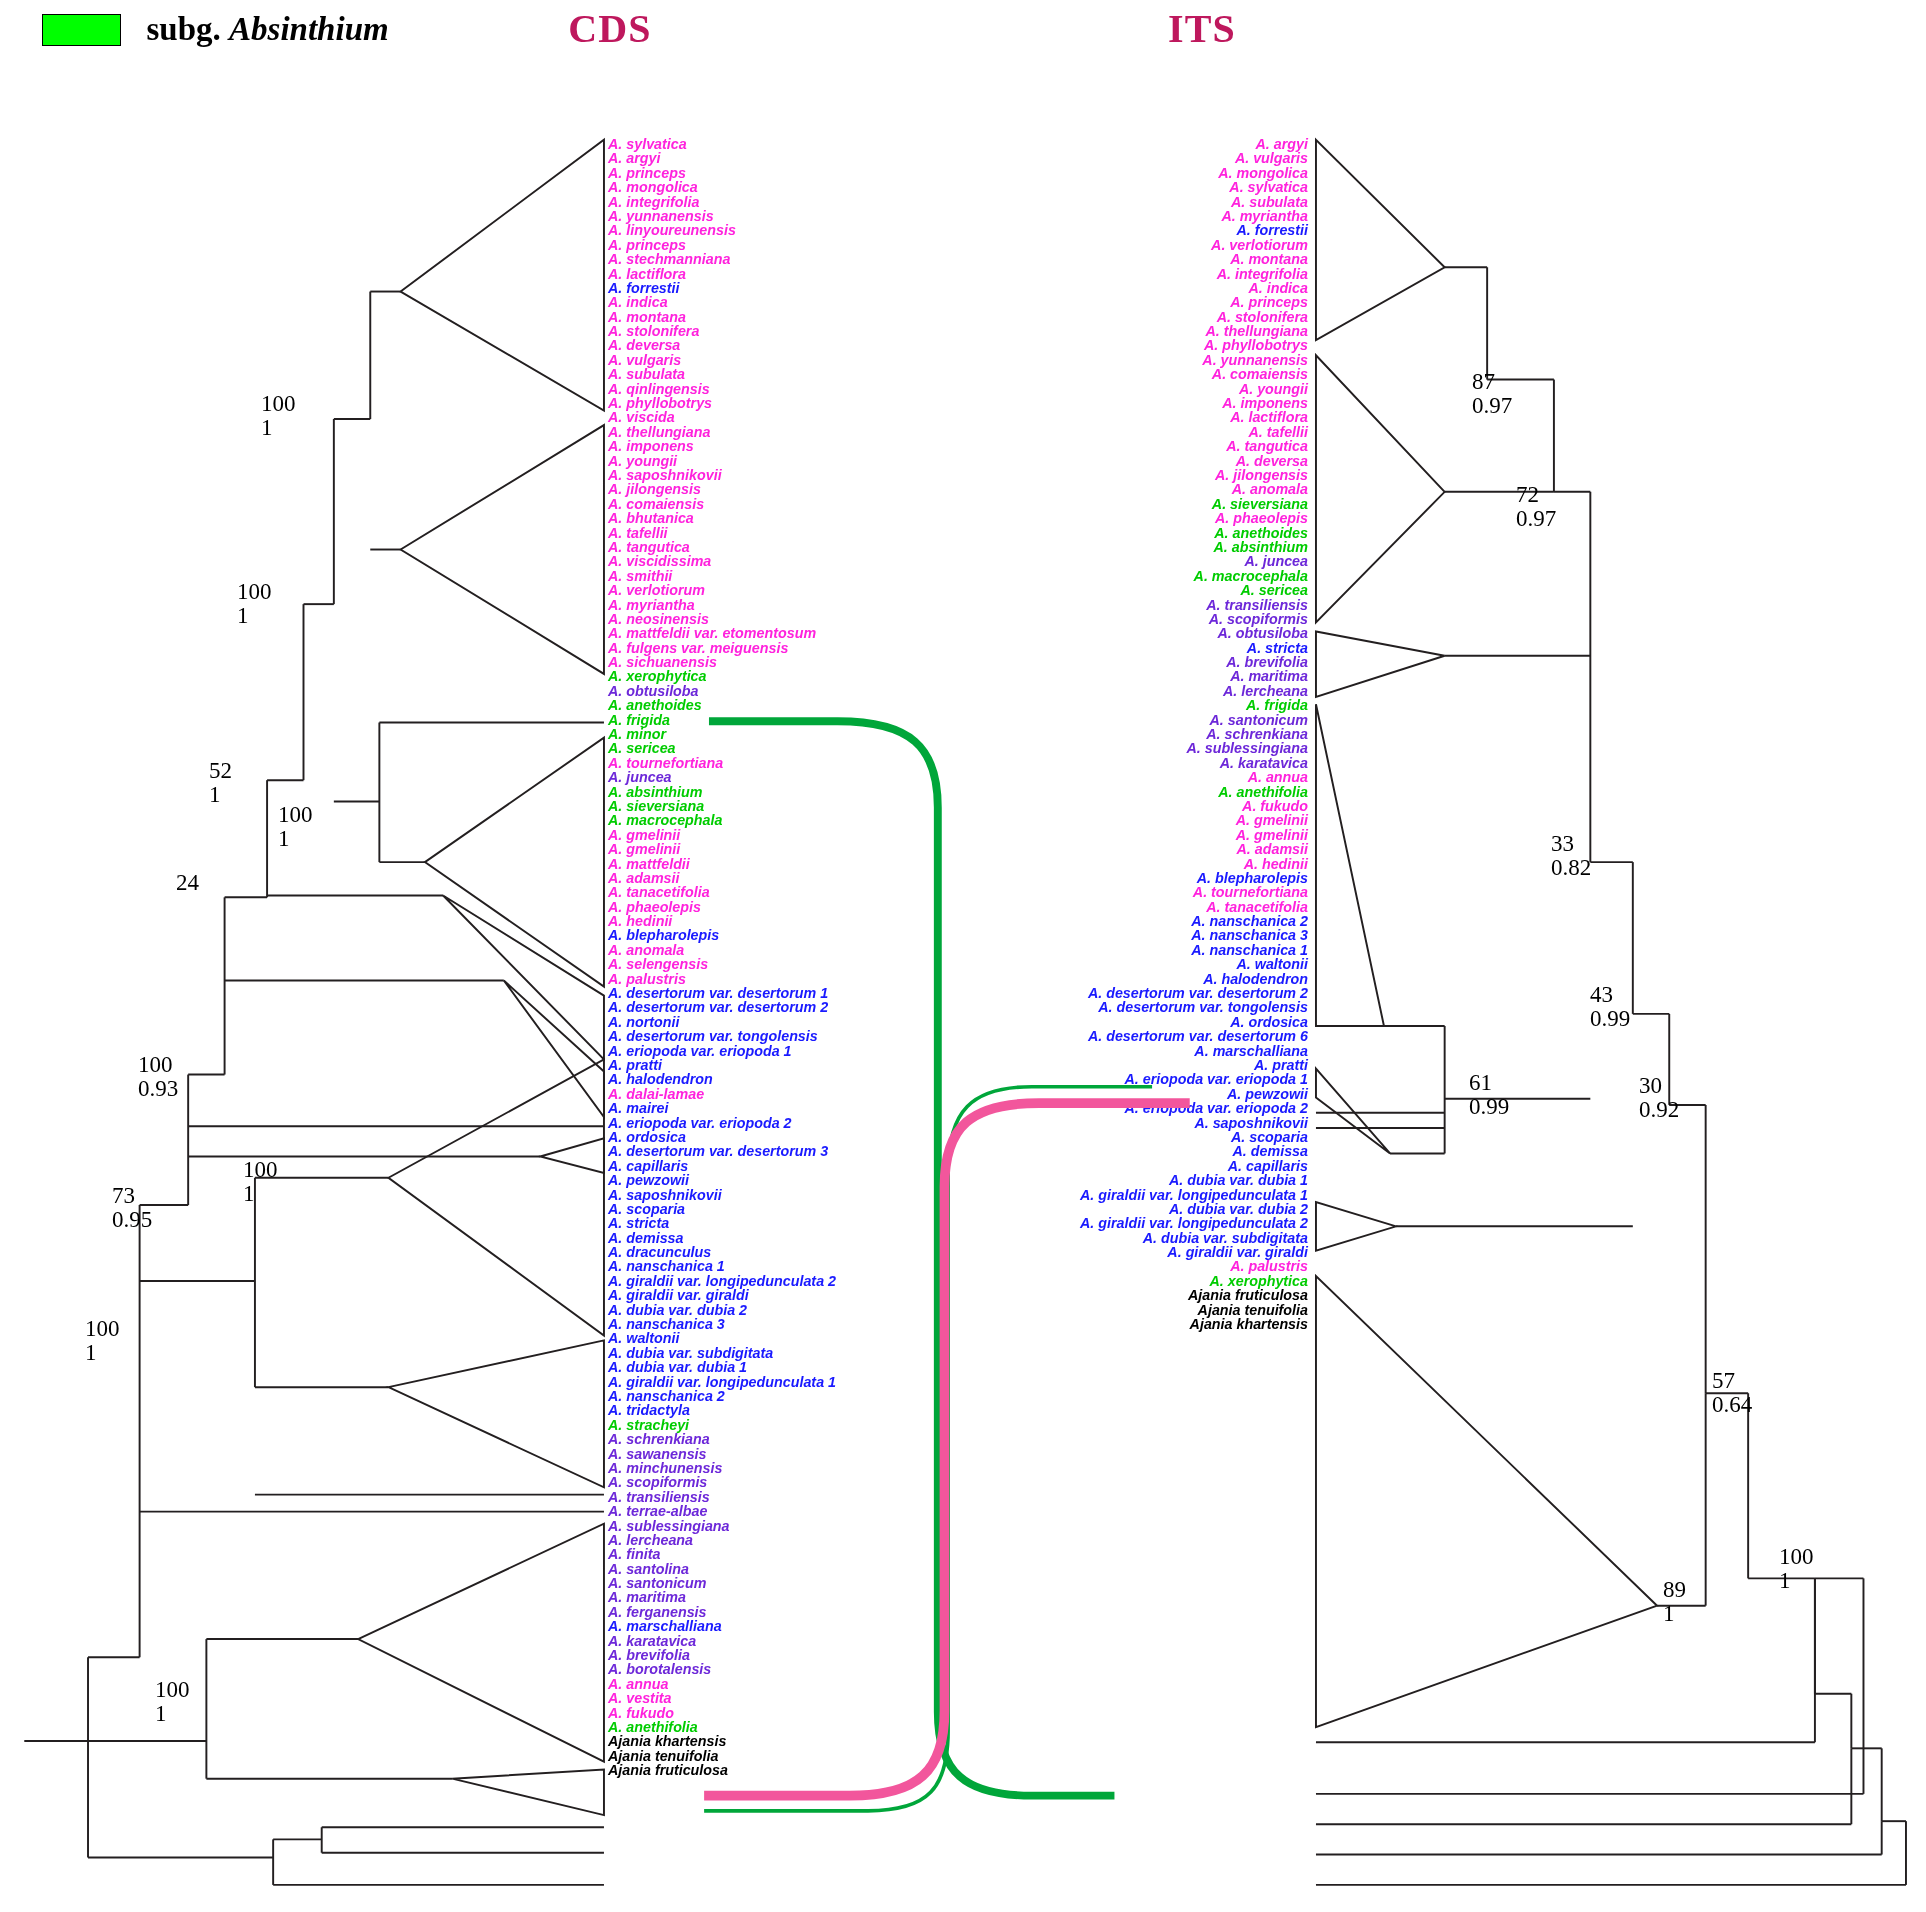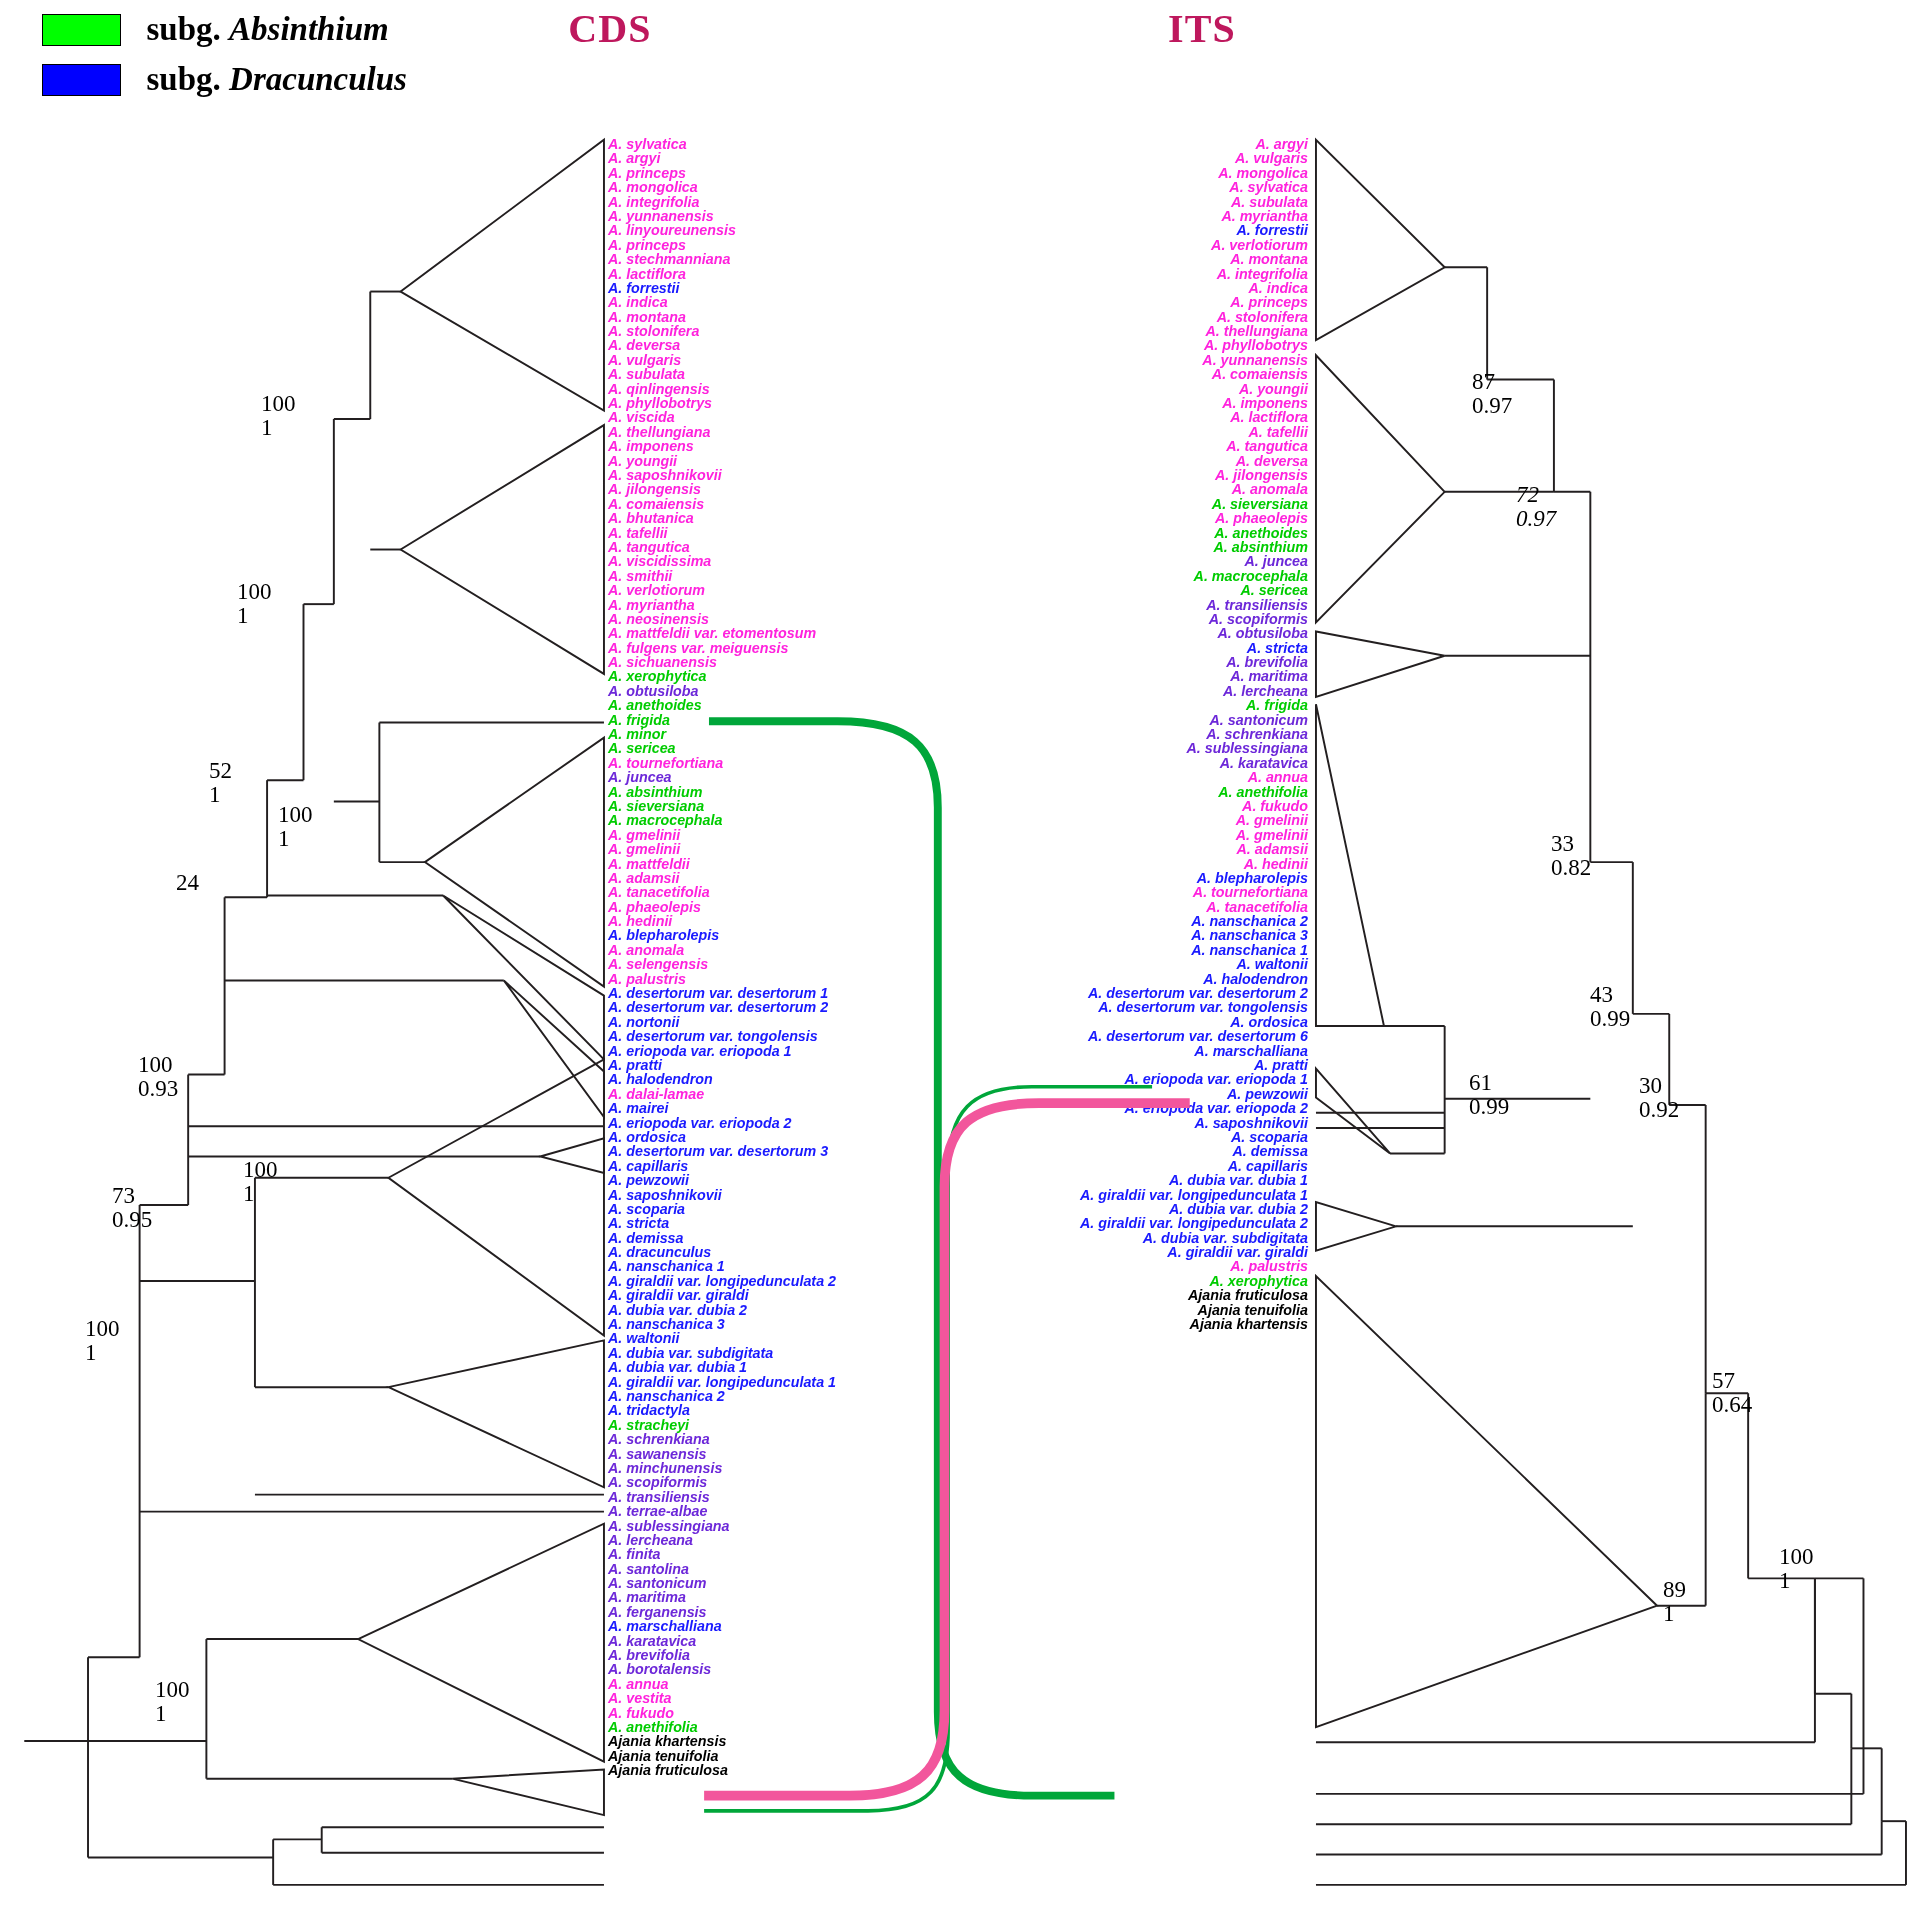--- a/index.html
+++ b/index.html
@@ -129,24 +129,20 @@
 </style>
 </head>
 <body>
 
 <div id="page">
 
   <div id="legend">
     <div class="legend-row">
       <div class="legend-swatch" style="background:#00ff00"></div>
       <div class="legend-text"><span>subg.</span> <span class="it">Absinthium</span></div>
-    </div>
-    <div class="legend-row">
-      <div class="legend-swatch" style="background:#0000ff"></div>
-      <div class="legend-text"><span>subg.</span> <span class="it">Dracunculus</span></div>
     </div>
   </div>
 
   <div class="tree-title" id="title-cds">CDS</div>
   <div class="tree-title" id="title-its">ITS</div>
 
   <svg class="layer" id="branch-layer" viewBox="0 0 3173 3151">
 
     <g>
 
@@ -556,21 +552,21 @@
         <span class="pp">1</span>
       </div>
       <div class="support sup-left" style="left: 155px; top: 1678px;">
         <span class="bs">100</span>
         <span class="pp">1</span>
       </div>
       <div class="support sup-left" style="left: 1472px; top: 370px;">
         <span class="bs">87</span>
         <span class="pp">0.97</span>
       </div>
-      <div class="support sup-left" style="left: 1516px; top: 483px; font-style: italic;">
+      <div class="support sup-left" style="left: 1516px; top: 483px;">
         <span class="bs">72</span>
         <span class="pp">0.97</span>
       </div>
       <div class="support sup-left" style="left: 1551px; top: 832px;">
         <span class="bs">33</span>
         <span class="pp">0.82</span>
       </div>
       <div class="support sup-left" style="left: 1590px; top: 983px;">
         <span class="bs">43</span>
         <span class="pp">0.99</span>

